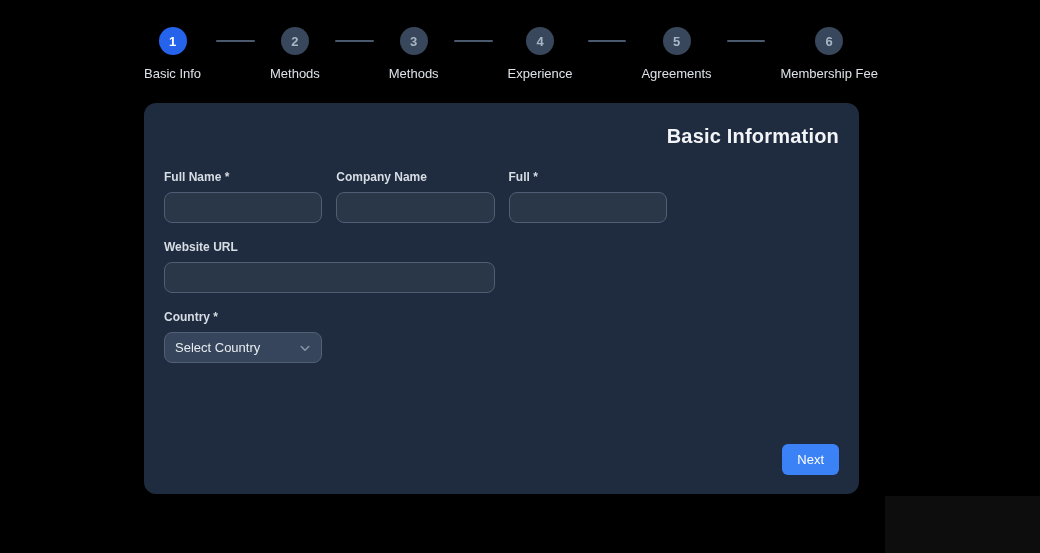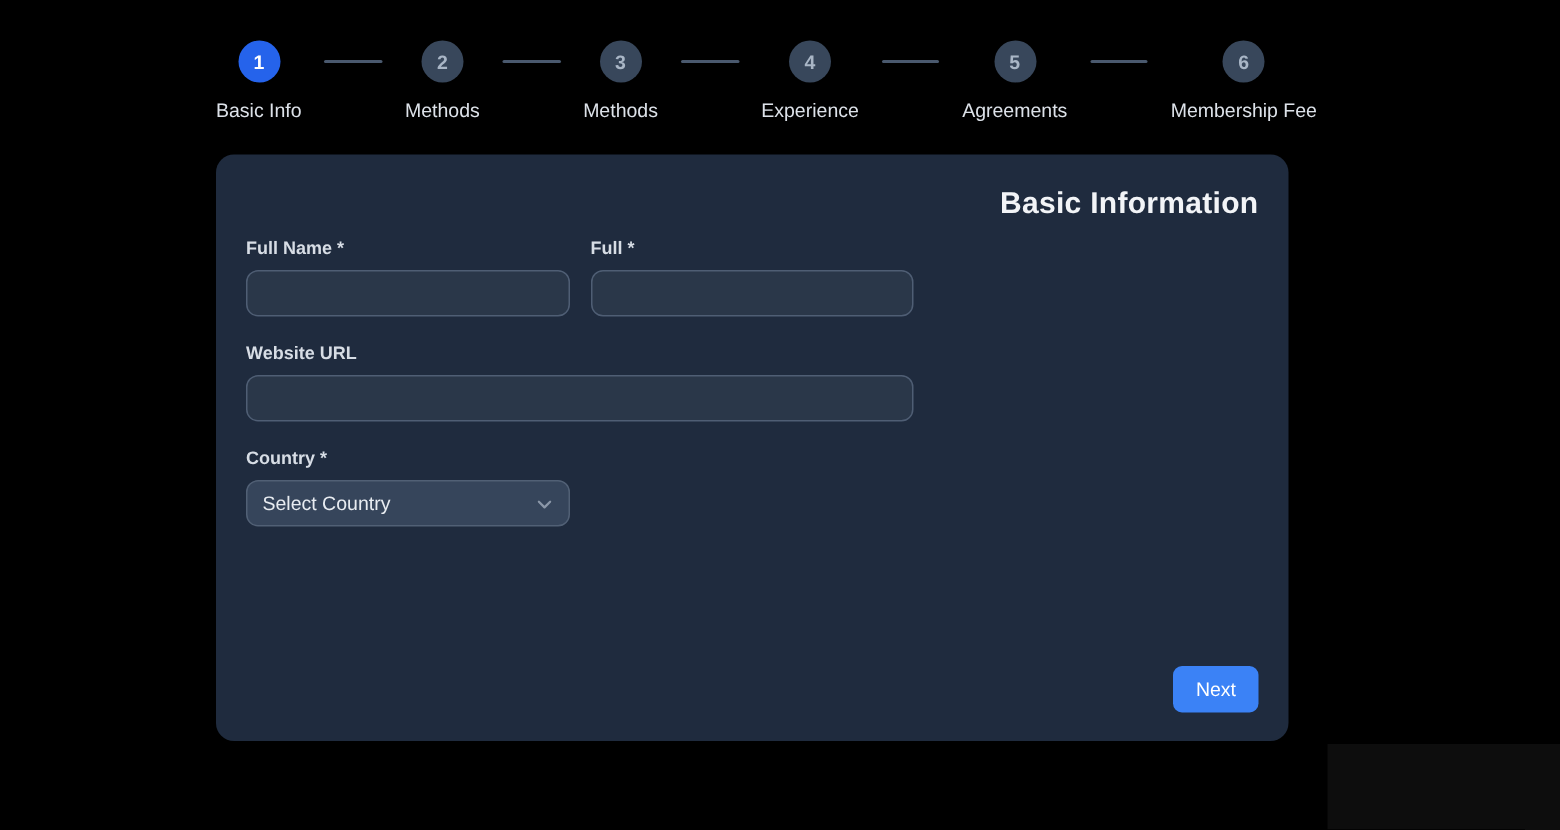--- a/index.html
+++ b/index.html
@@ -67,23 +67,23 @@
   }
   .card-title {
     color: #f2f4f7;
     font-size: 20px;
     font-weight: bold;
     letter-spacing: 0.2px;
     text-align: right;
   }
 
   .form-grid {
-    margin-top: 10px;
+    margin-top: 22px;
     display: grid;
-    grid-template-columns: 1fr 1fr 1fr;
+    grid-template-columns: 1fr 1fr 1fr 1fr;
     column-gap: 14px;
   }
   .field { margin-bottom: 17px; }
   .field-label {
     display: block;
     font-size: 12px;
     font-weight: bold;
     color: #d7dde5;
     margin-bottom: 8px;
   }
@@ -182,20 +182,24 @@
   </div>
 </div>
 
 <div class="card">
   <div class="card-title">Basic Information</div>
 
   <div class="form-grid">
 
     <div class="field">
       <label class="field-label">Full Name *</label>
+      <input class="text-input" type="text" value="" style="">
+    </div>
+    <div class="field">
+      <label class="field-label">Company Name</label>
       <input class="text-input" type="text" value="" style="">
     </div>
 
     <div class="field">
       <label class="field-label">Full *</label>
       <input class="text-input" type="text" value="" style="">
     </div>
 
     <div class="field full-row">
       <label class="field-label">Website URL</label>

